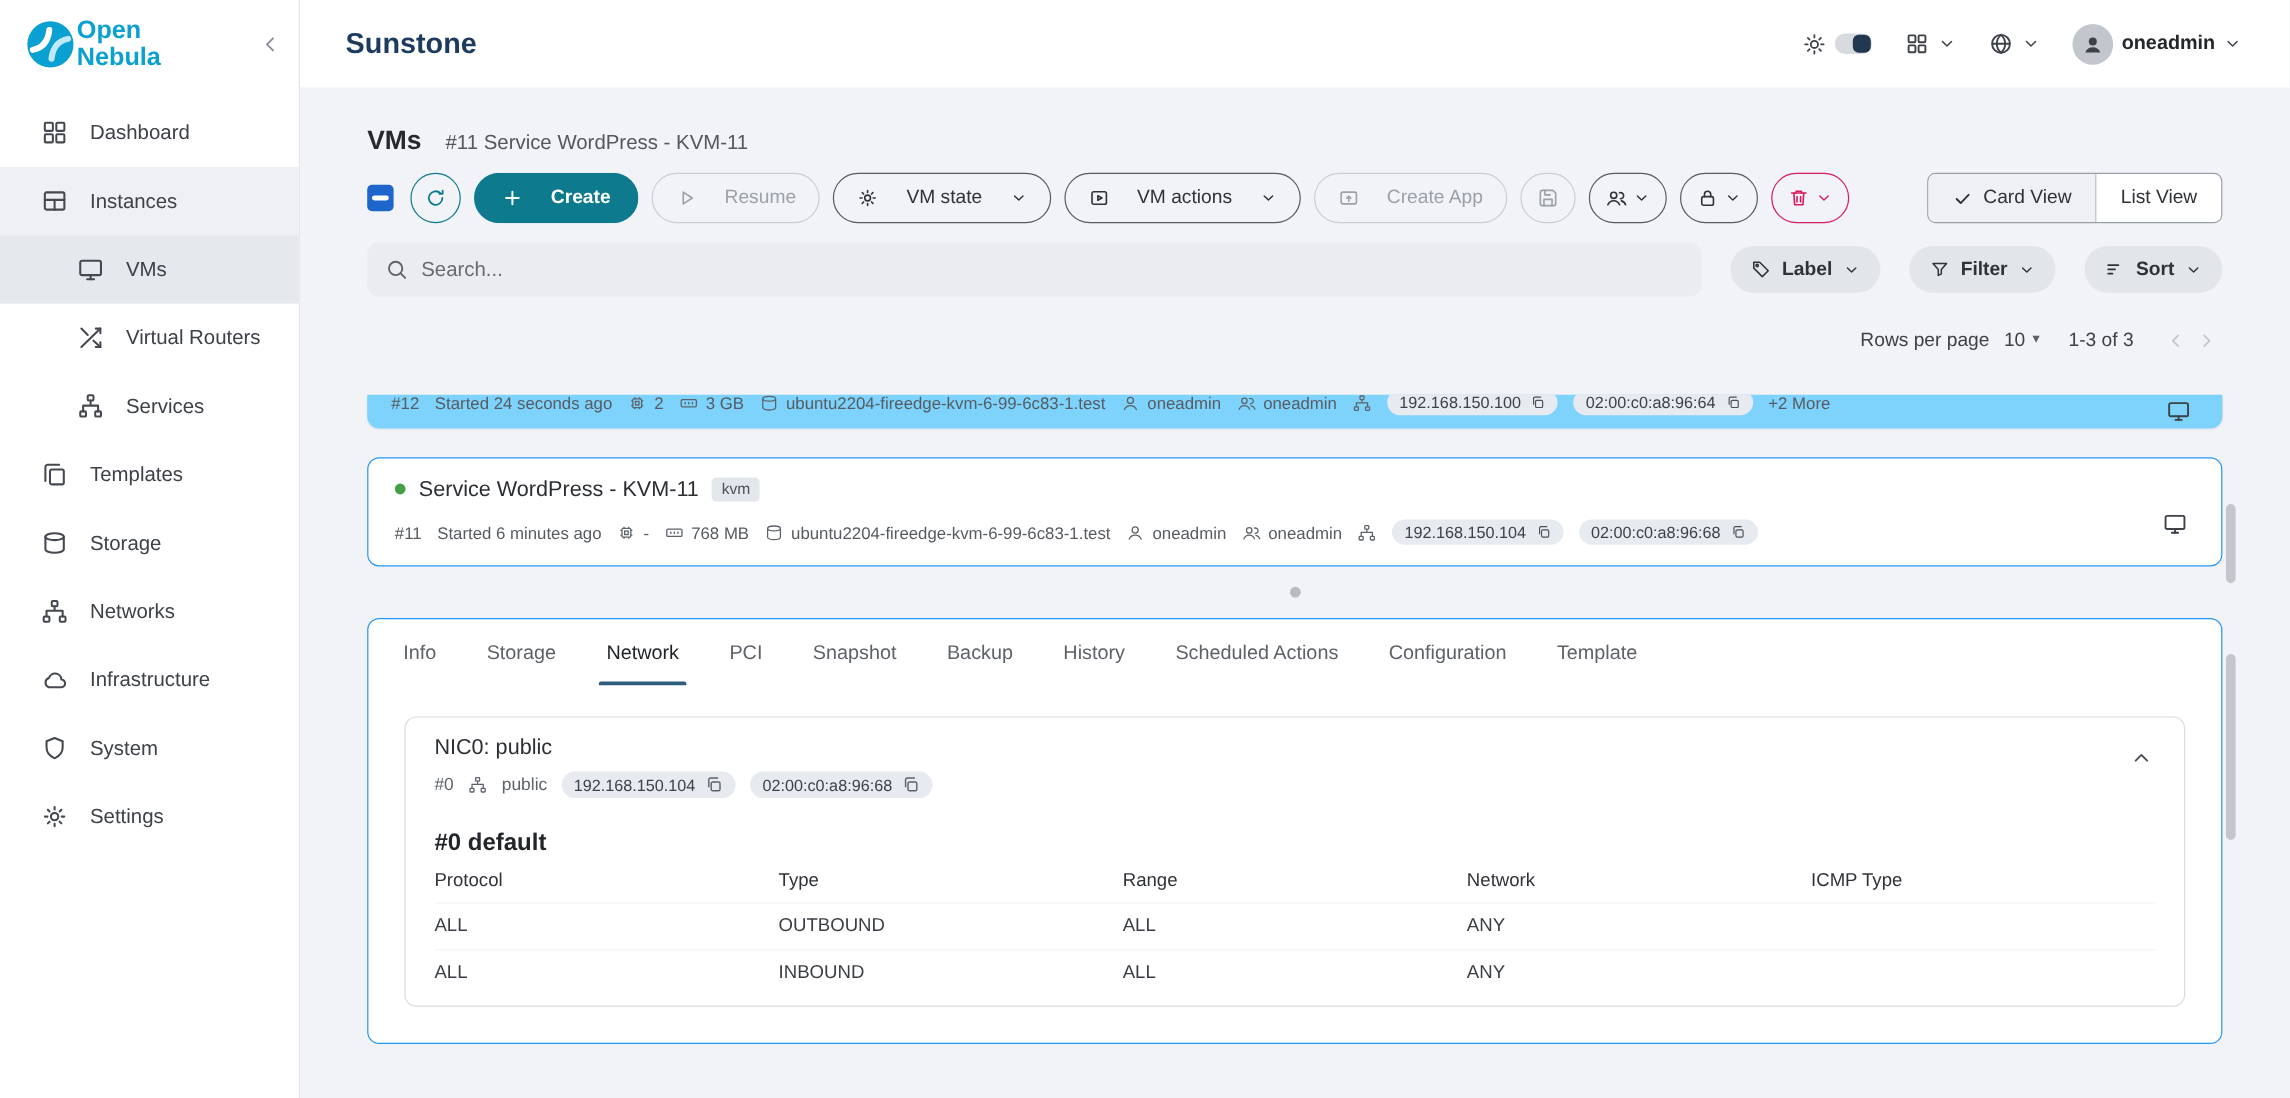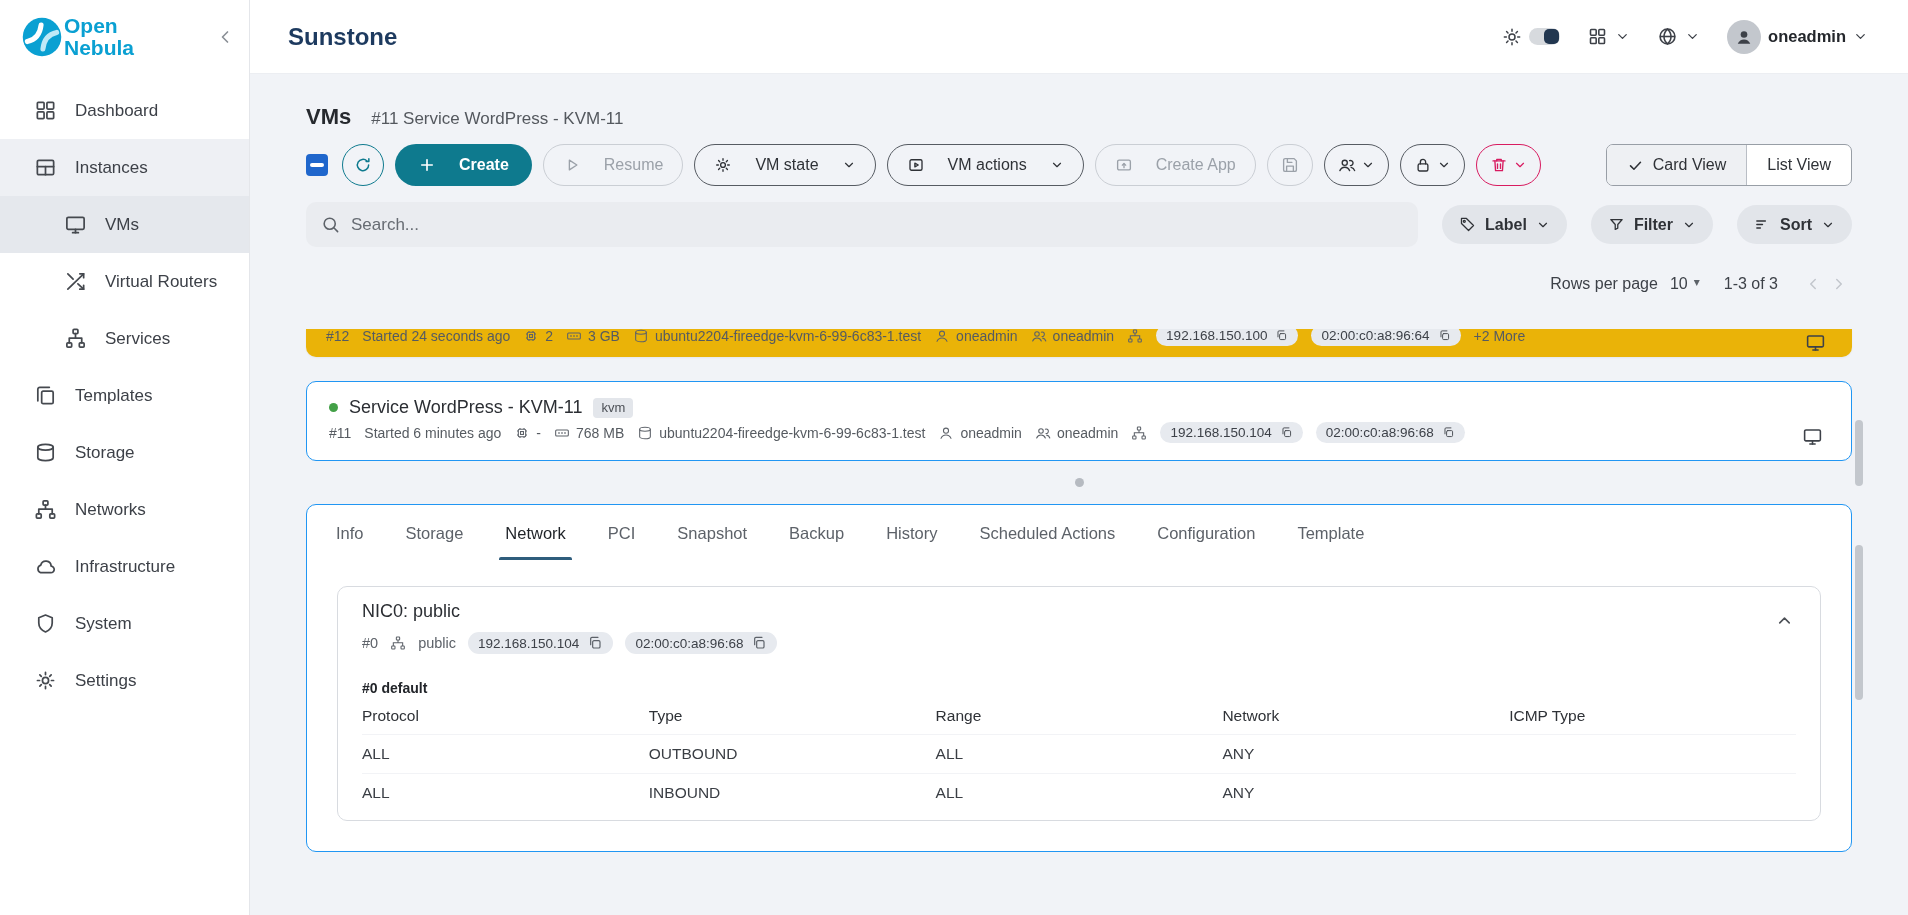--- a/index.html
+++ b/index.html
@@ -68,37 +68,37 @@
   .pagination { margin-top:24px; display:flex; justify-content:flex-end; align-items:center; font-size:16px; color:#3d4148; }
   .pagination .rpp-label { margin-right:12px; }
   .rpp-select { display:flex; align-items:flex-start; gap:6px; cursor:pointer; margin-right:24px; }
   .range { margin-right:22px; }
   .pg-arrow { color:#73787f; cursor:pointer; padding:4px; }
   .pg-arrow.dim { color:#c2c6cc; }
   .pg-arrow svg { width:18px; height:18px; }
 
   
   .vm-list { margin-top:32px; }
-  .vm-card-partial { position:relative; height:28px; background:#eab308; border-radius:0 0 10px 10px; overflow:hidden; box-shadow:0 1px 2px rgba(20,30,40,.05); }
+  .vm-card-partial { position:relative; height:28px; background:#7dd3fc; border-radius:0 0 10px 10px; overflow:hidden; box-shadow:0 1px 2px rgba(20,30,40,.05); }
   .vm-meta { display:flex; align-items:center; gap:13px; font-size:14px; color:#565b61; white-space:nowrap; }
   .vm-meta svg { width:16px; height:16px; color:#5d6269; flex:none; }
   .meta-item { display:inline-flex; align-items:center; gap:6px; }
   .chip { background:#e7eaef; border-radius:14px; padding:3px 10px; display:inline-flex; align-items:center; gap:8px; font-size:13.5px; color:#3d4148; cursor:pointer; }
   .chip svg { width:13px; height:13px; color:#4c5056; }
   .vm-card-partial .vm-meta { position:absolute; left:20px; right:70px; bottom:11px; }
   .console-btn { position:absolute; color:#3d4148; cursor:pointer; }
   .console-btn svg { width:21px; height:21px; }
   .vm-card-partial .console-btn { top:3px; right:26px; }
 
   .vm-card-selected { margin-top:24px; background:#fff; border:1px solid #2196f3; border-radius:10px; padding:15px 22px 17px; position:relative; }
   .vm-title-row { display:flex; align-items:center; gap:11px; }
   .status-dot { width:9px; height:9px; border-radius:50%; background:#43a047; }
   .vm-name { font-size:18px; color:#2b2e33; }
   .hyp-badge { background:#e3e6eb; border-radius:4px; padding:2.5px 8px; font-size:13px; color:#4c5056; }
-  .vm-card-selected .vm-meta { margin-top:4px; }
+  .vm-card-selected .vm-meta { margin-top:15px; }
   .vm-card-selected .console-btn { top:44px; right:28px; }
 
   .hscroll-dot { width:9px; height:9px; border-radius:50%; background:#b6bac1; margin:17px auto 0; }
 
   
   .detail-panel { margin-top:17px; background:#fff; border:1px solid #2196f3; border-radius:10px; overflow:hidden; }
   .tabs { display:flex; padding:0 8px; }
   .tab { padding:19px 21px 17px; font-size:16.5px; color:#5d6269; position:relative; cursor:pointer; white-space:nowrap; }
   .tab.active { color:#1f2328; }
   .tab.active::after { content:""; position:absolute; left:15px; right:15px; bottom:0; height:3px; background:#2f5d7c; border-radius:2px 2px 0 0; }
@@ -106,21 +106,21 @@
   .nic-card { border:1px solid #d8dbe0; border-radius:10px; overflow:hidden; }
   .nic-head { padding:14px 24px 10px; position:relative; }
   .nic-title { font-size:18px; color:#2b2e33; }
   .nic-sub { margin-top:10px; display:flex; align-items:center; gap:12px; font-size:14.5px; color:#5d6269; }
   .nic-sub svg { width:16px; height:16px; color:#5d6269; }
   .nic-caret { position:absolute; right:26px; top:24px; color:#4c5056; cursor:pointer; }
   .nic-caret svg { width:19px; height:19px; }
   .sg-bar { background:#f4f5f7; border-top:1px solid #e6e8ec; padding:11px 24px; display:flex; align-items:center; justify-content:space-between; font-size:17px; color:#33373d; cursor:pointer; }
   .sg-bar svg { width:19px; height:19px; color:#4c5056; }
   .sg-body { padding:16px 24px 8px; }
-  .sg-name { font-size:14px; font-weight:700; color:#22252a; }
+  .sg-name { font-size:20px; font-weight:700; color:#22252a; }
   .sg-table { width:100%; border-collapse:collapse; margin-top:4px; table-layout:fixed; }
   .sg-table th { text-align:left; font-size:15.5px; font-weight:500; color:#2f3237; padding:7px 0 9px; }
   .sg-table td { font-size:15.5px; color:#3a3e44; padding:10px 0; border-top:1px solid #f2f3f6; }
 
   
   .vscroll { position:absolute; right:45px; width:8px; border-radius:4px; background:#c3c7cd; }
   .vscroll.t1 { top:346px; height:66px; }
   .vscroll.t2 { top:471px; height:155px; }
 </style>
 </head>

